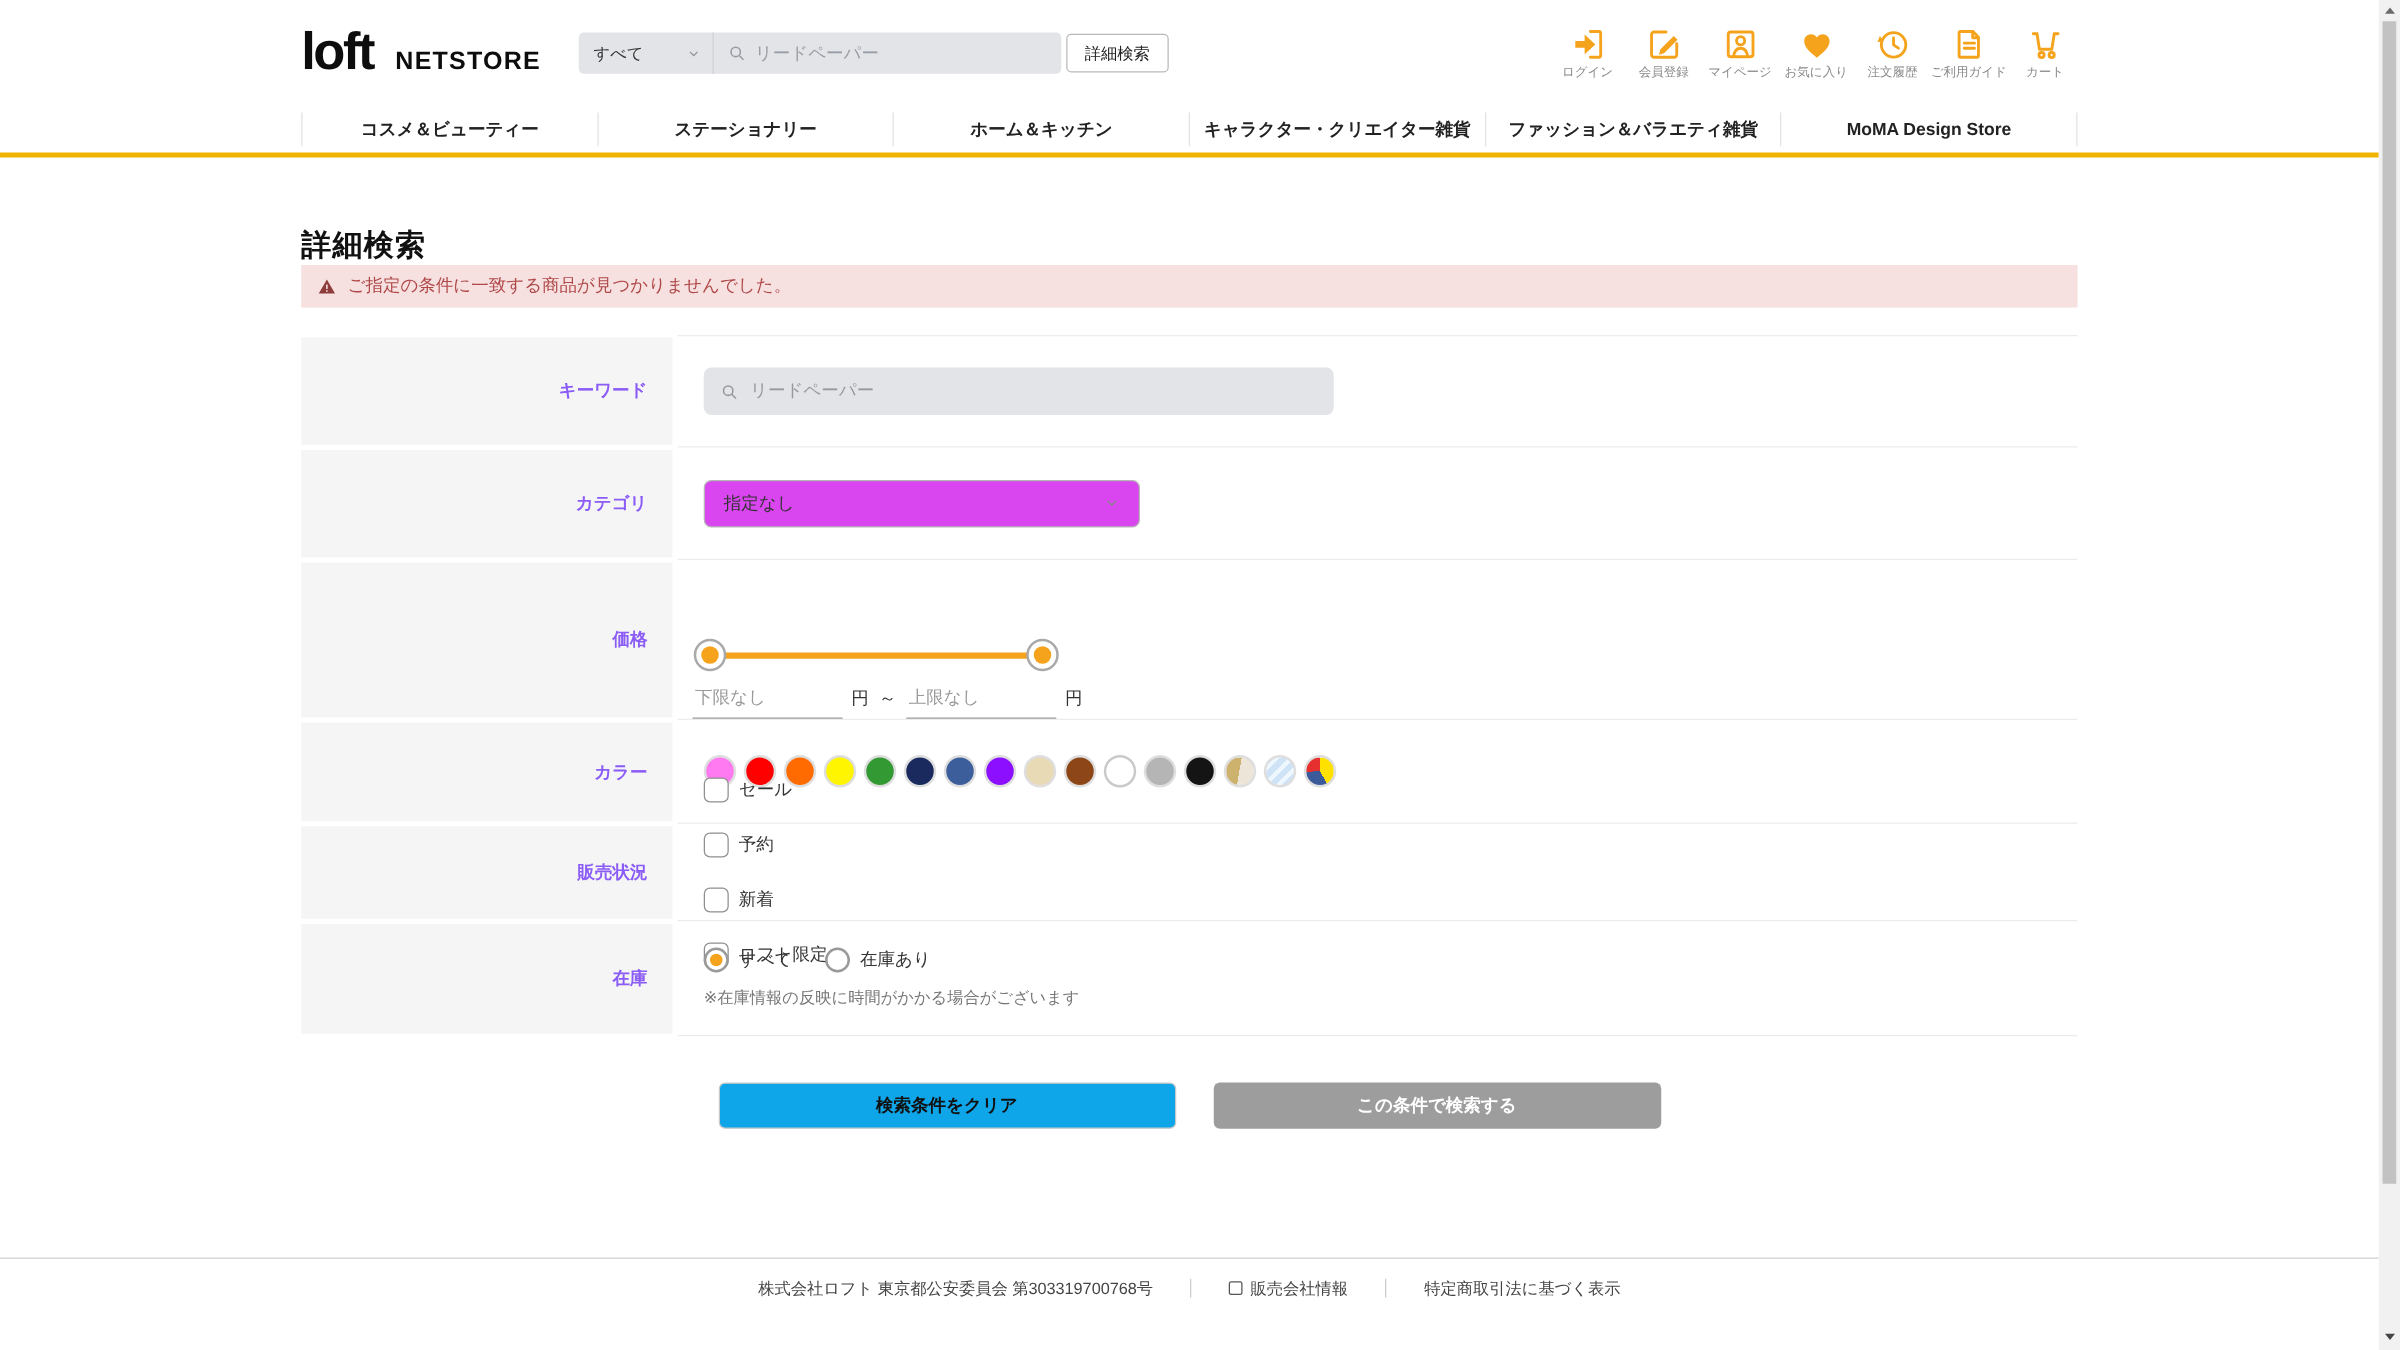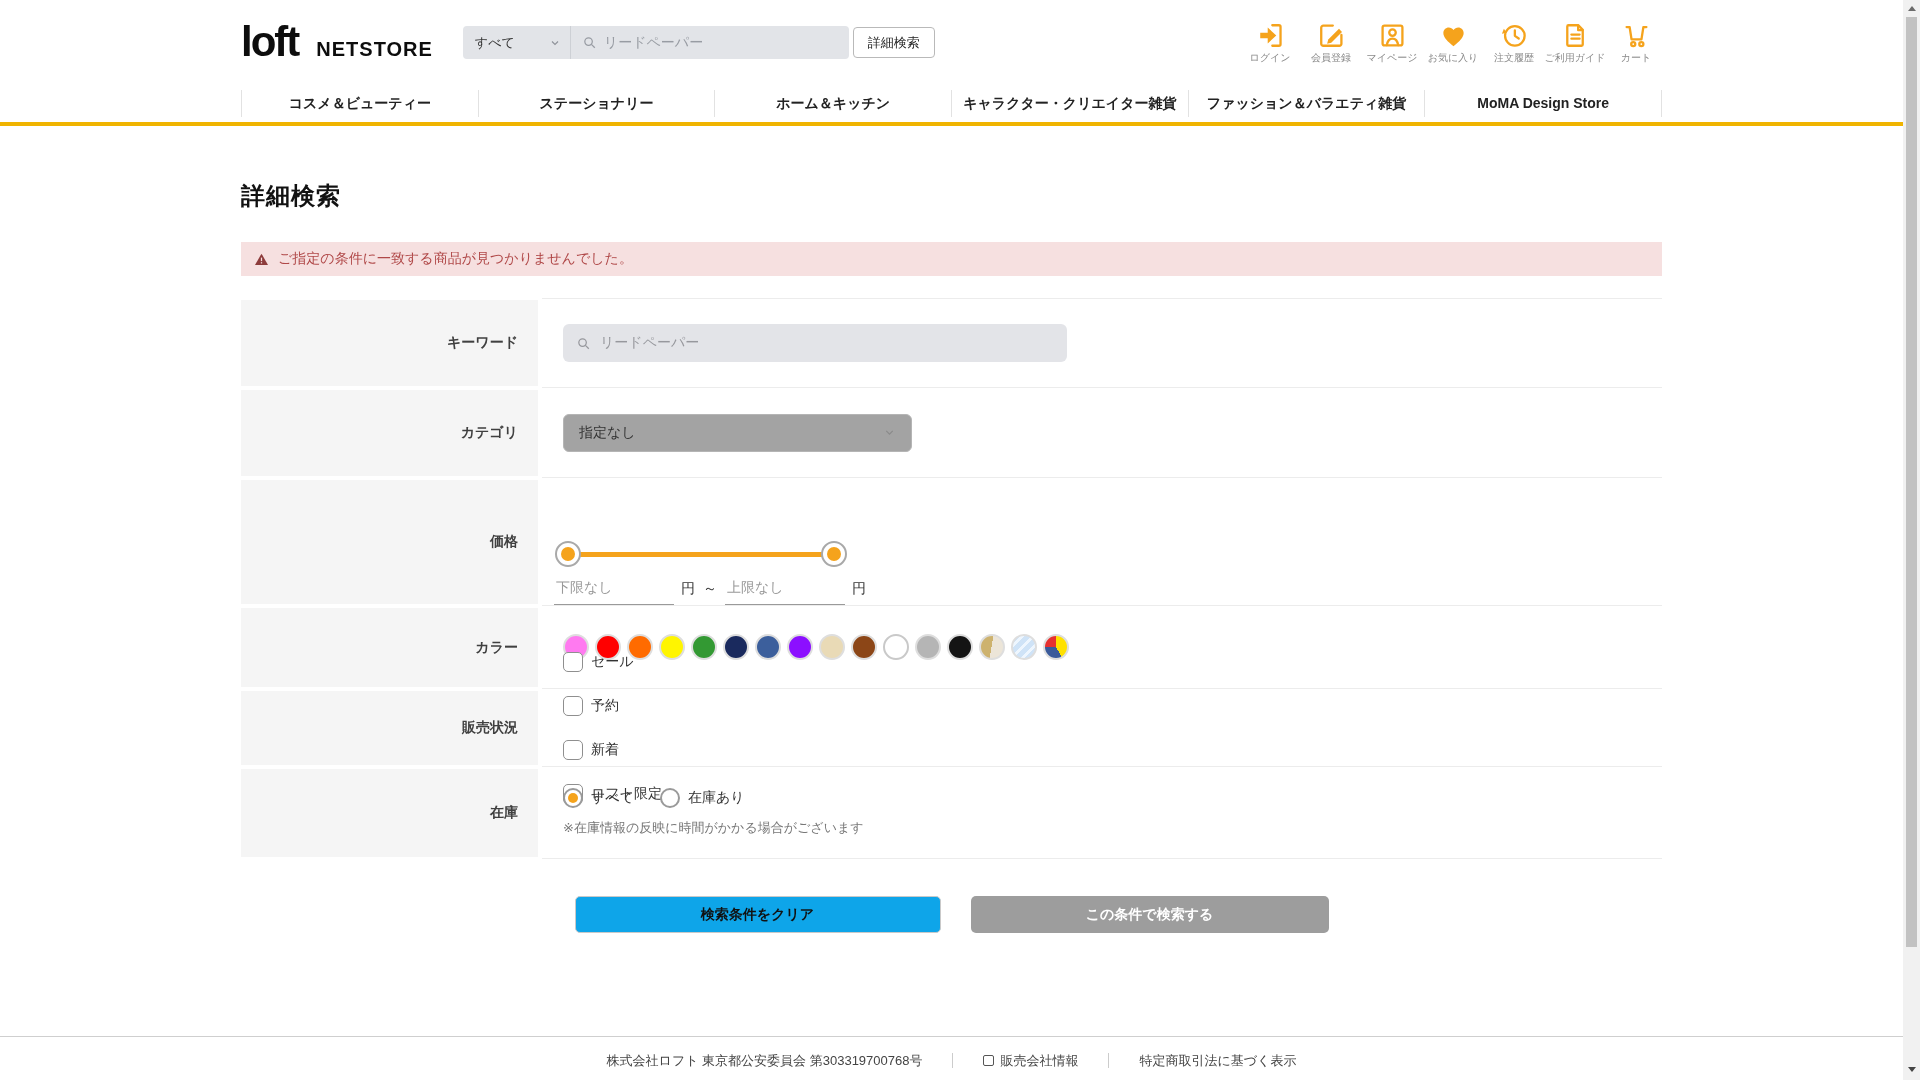--- a/index.html
+++ b/index.html
@@ -33,40 +33,40 @@
   
   .nav { border-bottom:4px solid #f0b400; }
   .nav-inner { width:1421px; margin:0 auto; display:flex; height:37px; align-items:center;font-weight:bold; }
   .nav-item { flex:1; text-align:center; font-size:14px; color:#222; border-left:1px solid #e2e2e2;
     height:27px; line-height:27px; cursor:pointer; white-space:nowrap; overflow:hidden; }
   .nav-cap { width:0; height:27px; border-left:1px solid #e2e2e2; }
 
   
   .main { width:1421px; margin:0 auto; }
   .title { font-size:24px; font-weight:bold; margin-top:54px; color:#111; letter-spacing:1px; }
-  .error { margin-top:30px; height:34px; background:#f6e0e0; display:flex; align-items:center;
+  .error { height:34px; background:#f6e0e0; display:flex; align-items:center;
     padding:0 13px; gap:9px; font-size:14px; color:#b04848; }
   .error svg { width:15px; height:15px; flex:none; }
 
   .form { margin-top:22px; }
   .form-row { display:flex; }
   .f-label { width:297px; background:#f5f5f5; margin:2px 4px 2px 0; display:flex; align-items:center;
-    justify-content:flex-end; padding-right:20px; font-size:14px; font-weight:bold; color:#404040; }
+    justify-content:flex-end; padding-right:20px; font-size:14px; font-weight:bold; color:#8b5cf6; }
   .f-cnt { flex:1; border-bottom:1px solid #ececec; display:flex; flex-direction:column;
     justify-content:center; padding-left:21px; }
   .form-row:first-child .f-cnt { border-top:1px solid #ececec; }
   .r-kw,.r-cat { height:90px; } .r-price { height:128px; } .r-color { height:83px; }
   .r-status { height:78px; } .r-stock { height:92px; }
 
   .kw-input { width:504px; height:38px; background:#e3e4e8; border-radius:6px; display:flex;
     align-items:center; padding:0 13px; gap:9px; cursor:text; }
   .kw-input svg { width:15px; height:15px; }
   .kw-text { font-size:14px; color:#97989d; }
 
-  .cat-select { width:349px; height:38px; background:#a3a3a3; border:1px solid #b5b5b5; border-radius:6px;
+  .cat-select { width:349px; height:38px; background:#d946ef; border:1px solid #b5b5b5; border-radius:6px;
     display:flex; align-items:center; justify-content:space-between; padding:0 15px; font-size:14px;
     color:#333; cursor:pointer; }
   .cat-select svg { width:13px; height:13px; }
 
   .r-price .f-cnt { justify-content:flex-end; padding-top:27px; padding-left:12px; }
   .slider { position:relative; width:292px; height:26px; margin-left:1px; }
   .sl-track { position:absolute; left:13px; right:13px; top:11px; height:5px; background:#f5a31c; border-radius:3px; }
   .sl-handle { position:absolute; top:0; width:26px; height:26px; border:2px solid #a9a9a9; background:#fff;
     border-radius:50%; display:flex; align-items:center; justify-content:center; cursor:grab; }
   .sl-handle::after { content:""; width:14px; height:14px; border-radius:50%; background:#f5a31c; }

